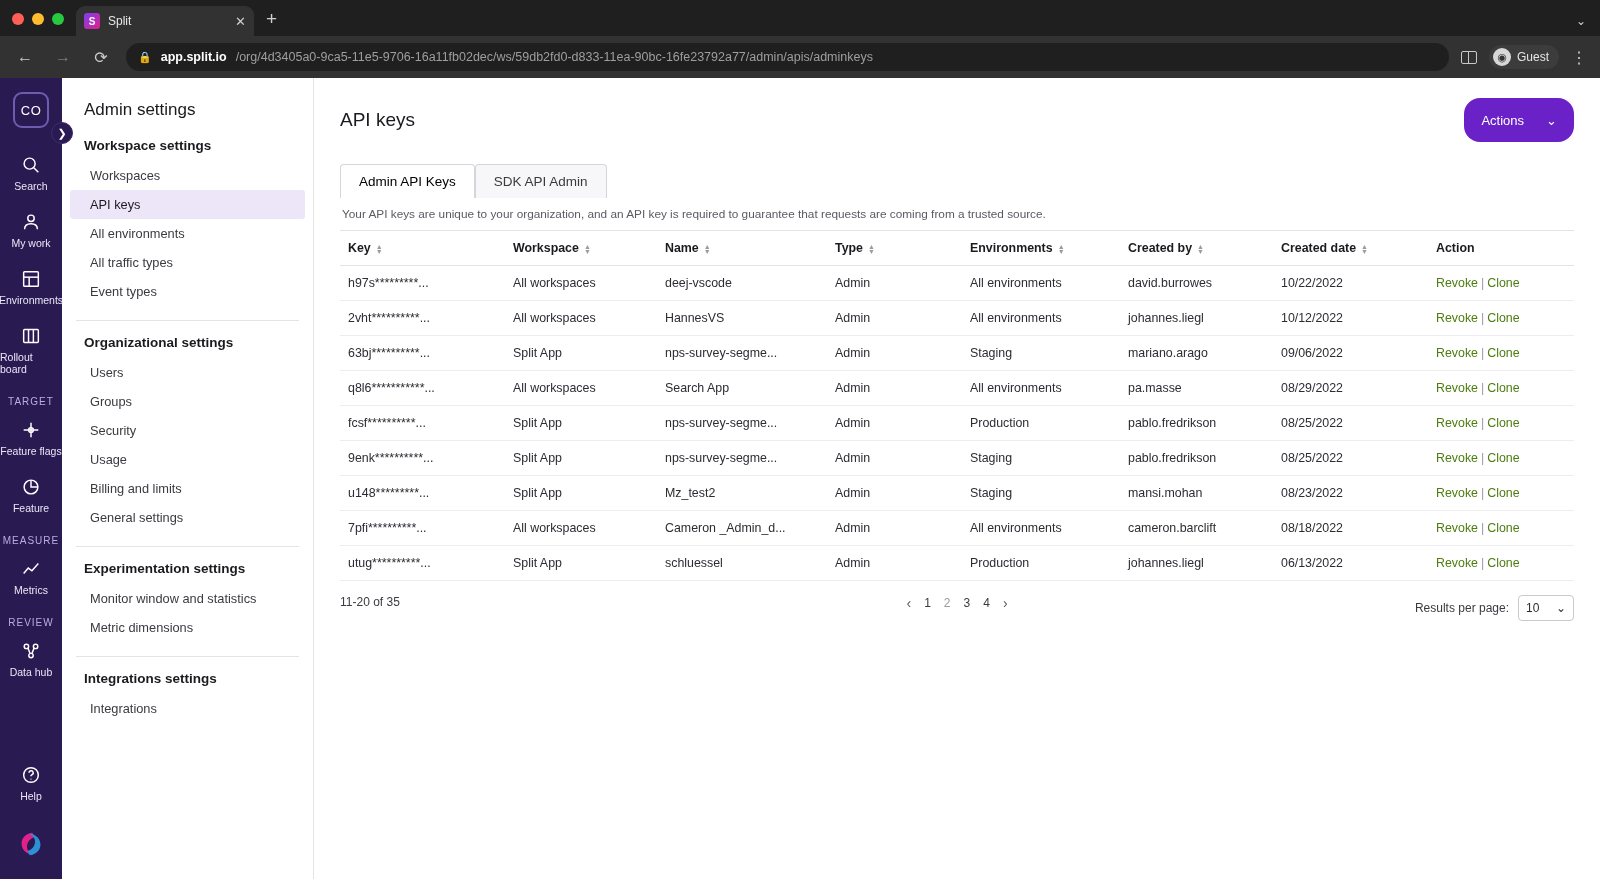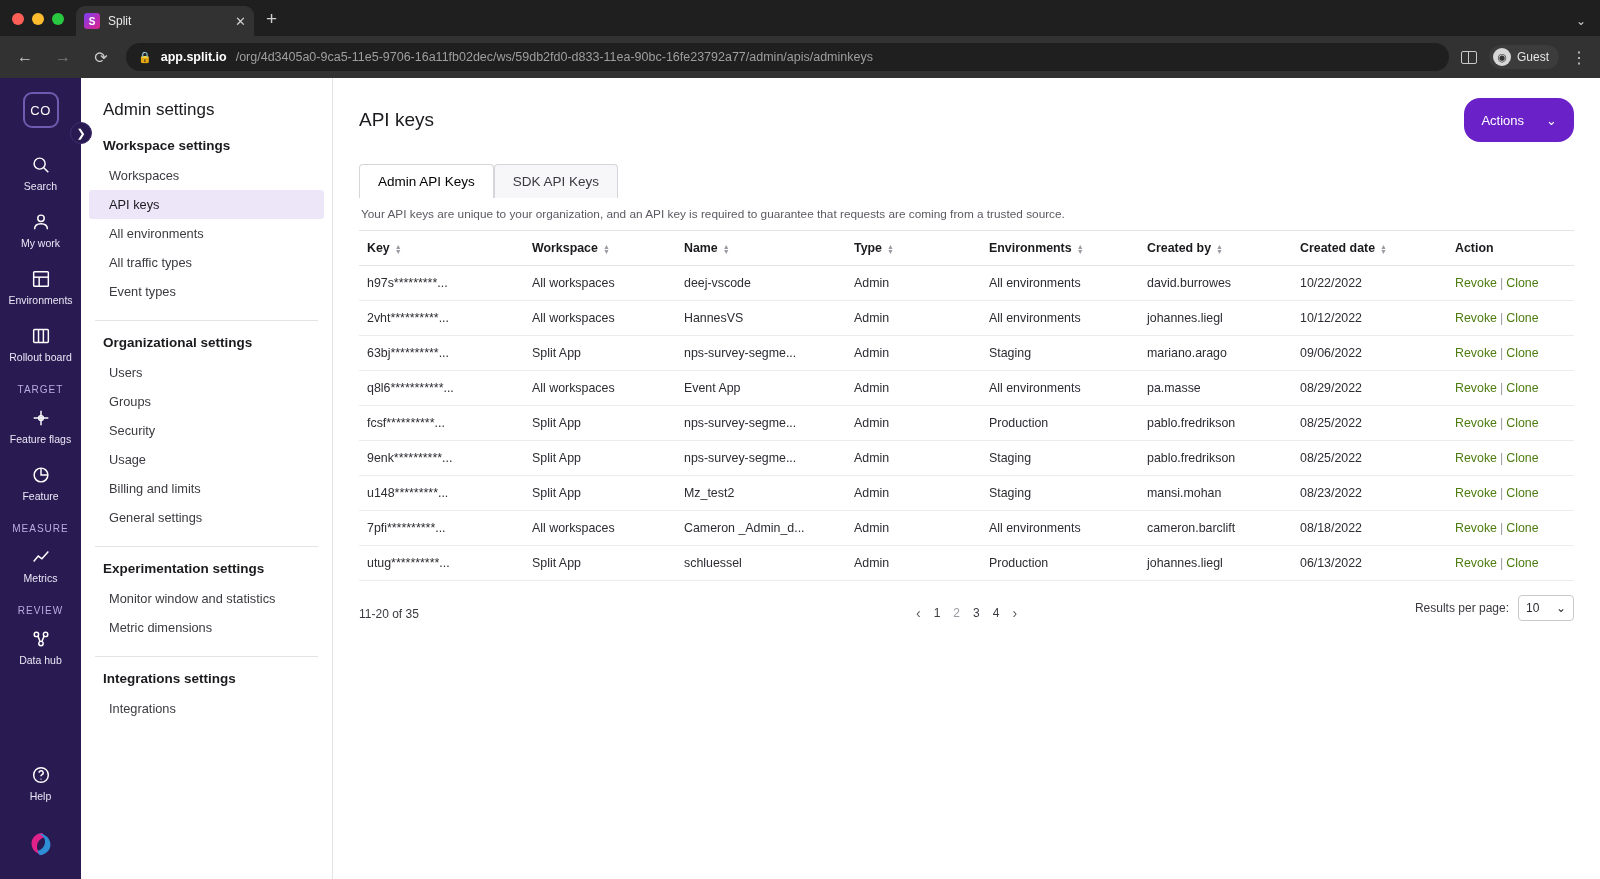--- a/index.html
+++ b/index.html
@@ -59,21 +59,21 @@
     padding: 3px 10px 3px 4px; color: #e6e6e6; font-size: 12px;
   }
   .guest .av { width: 18px; height: 18px; border-radius: 50%; background: #d7d7d7; color:#333; font-size: 11px; display:flex;align-items:center;justify-content:center; }
   .kebab { color: #c9c9c9; font-size: 16px; letter-spacing: 1px; cursor: pointer; }
 
   
   .app { flex: 1; display: flex; background: #fff; position: relative; }
 
   
   .rail {
-    width: 81px; background: #2a1a52; color: #fff; display: flex; flex-direction: column;
+    width: 62px; background: #2a1a52; color: #fff; display: flex; flex-direction: column;
     align-items: center; padding-top: 14px; position: relative;
   }
   .rail-logo {
     width: 36px; height: 36px; border-radius: 9px; border: 2px solid #6f5bb0;
     display: flex; align-items: center; justify-content: center; font-size: 13px;
     letter-spacing: 0.5px; color: #fff; margin-bottom: 16px;
   }
   .rail-item { width: 100%; display: flex; flex-direction: column; align-items: center; gap: 3px; padding: 9px 0; cursor: pointer; }
   .rail-item .glyph { width: 24px; height: 24px; display: flex; align-items: center; justify-content: center; }
   .rail-item .lbl { font-size: 10.5px; color: #e9e6f5; }
@@ -121,21 +121,21 @@
     background: #fff; white-space: nowrap;
   }
   .sorter { display: inline-flex; flex-direction: column; margin-left: 5px; vertical-align: middle; line-height: 5px; color: #9a9aa2; font-size: 7px; }
   tbody td {
     font-size: 12.4px; color: #2c2c33; padding: 10px 8px; border-bottom: 1px solid #ededef;
     white-space: nowrap; overflow: hidden; text-overflow: ellipsis;
   }
   .link { color: #4d7c0f; cursor: pointer; }
   .sep { color: #9a9aa2; padding: 0 3px; }
 
-  .pager { display: flex; align-items: flex-end; margin-top: 14px; font-size: 12px; color: #3a3a40; position: relative; }
+  .pager { display: flex; align-items: flex-start; margin-top: 14px; font-size: 12px; color: #3a3a40; position: relative; }
   .pager-count { }
   .pager-mid { position: absolute; left: 50%; transform: translateX(-50%); display: flex; align-items: center; gap: 13px; }
   .pg { cursor: pointer; color: #3a3a40; }
   .pg.active { color: #9a9aa2; }
   .pg-arrow { color: #5a5a62; font-size: 14px; cursor: pointer; }
   .pager-right { margin-left: auto; display: flex; align-items: center; gap: 9px; }
   .rpp-select {
     border: 1px solid #c9c9ce; border-radius: 4px; height: 26px; width: 56px;
     display: flex; align-items: center; justify-content: space-between; padding: 0 7px;
     font-size: 12px; color: #2c2c33; cursor: pointer;
@@ -337,21 +337,21 @@
       <div class="main-head">
         <div class="page-title">API keys</div>
         <button class="actions-btn">
           <span>Actions</span>
           <span>⌄</span>
         </button>
       </div>
 
       <div class="tabs">
         <div class="tab-item active">Admin API Keys</div>
-        <div class="tab-item">SDK API Keys</div>
+        <div class="tab-item">SDK API Admin</div>
       </div>
 
       <div class="subtitle">Your API keys are unique to your organization, and an API key is required to guarantee that requests are coming from a trusted source.</div>
 
       <table>
         <thead>
           <tr>
             <th class="col-key"><span>Key</span><span class="sorter">▲<br>▼</span></th>
             <th class="col-ws"><span>Workspace</span><span class="sorter">▲<br>▼</span></th>
             <th class="col-name"><span>Name</span><span class="sorter">▲<br>▼</span></th>
@@ -389,21 +389,21 @@
               <td class="col-name">nps-survey-segme...</td>
               <td class="col-type">Admin</td>
               <td class="col-env">Staging</td>
               <td class="col-by">mariano.arago</td>
               <td class="col-date">09/06/2022</td>
               <td><span class="link">Revoke</span><span class="sep">|</span><span class="link">Clone</span></td>
             </tr>
             <tr>
               <td class="col-key">q8l6***********...</td>
               <td class="col-ws">All workspaces</td>
-              <td class="col-name">Event App</td>
+              <td class="col-name">Search App</td>
               <td class="col-type">Admin</td>
               <td class="col-env">All environments</td>
               <td class="col-by">pa.masse</td>
               <td class="col-date">08/29/2022</td>
               <td><span class="link">Revoke</span><span class="sep">|</span><span class="link">Clone</span></td>
             </tr>
             <tr>
               <td class="col-key">fcsf**********...</td>
               <td class="col-ws">Split App</td>
               <td class="col-name">nps-survey-segme...</td>

